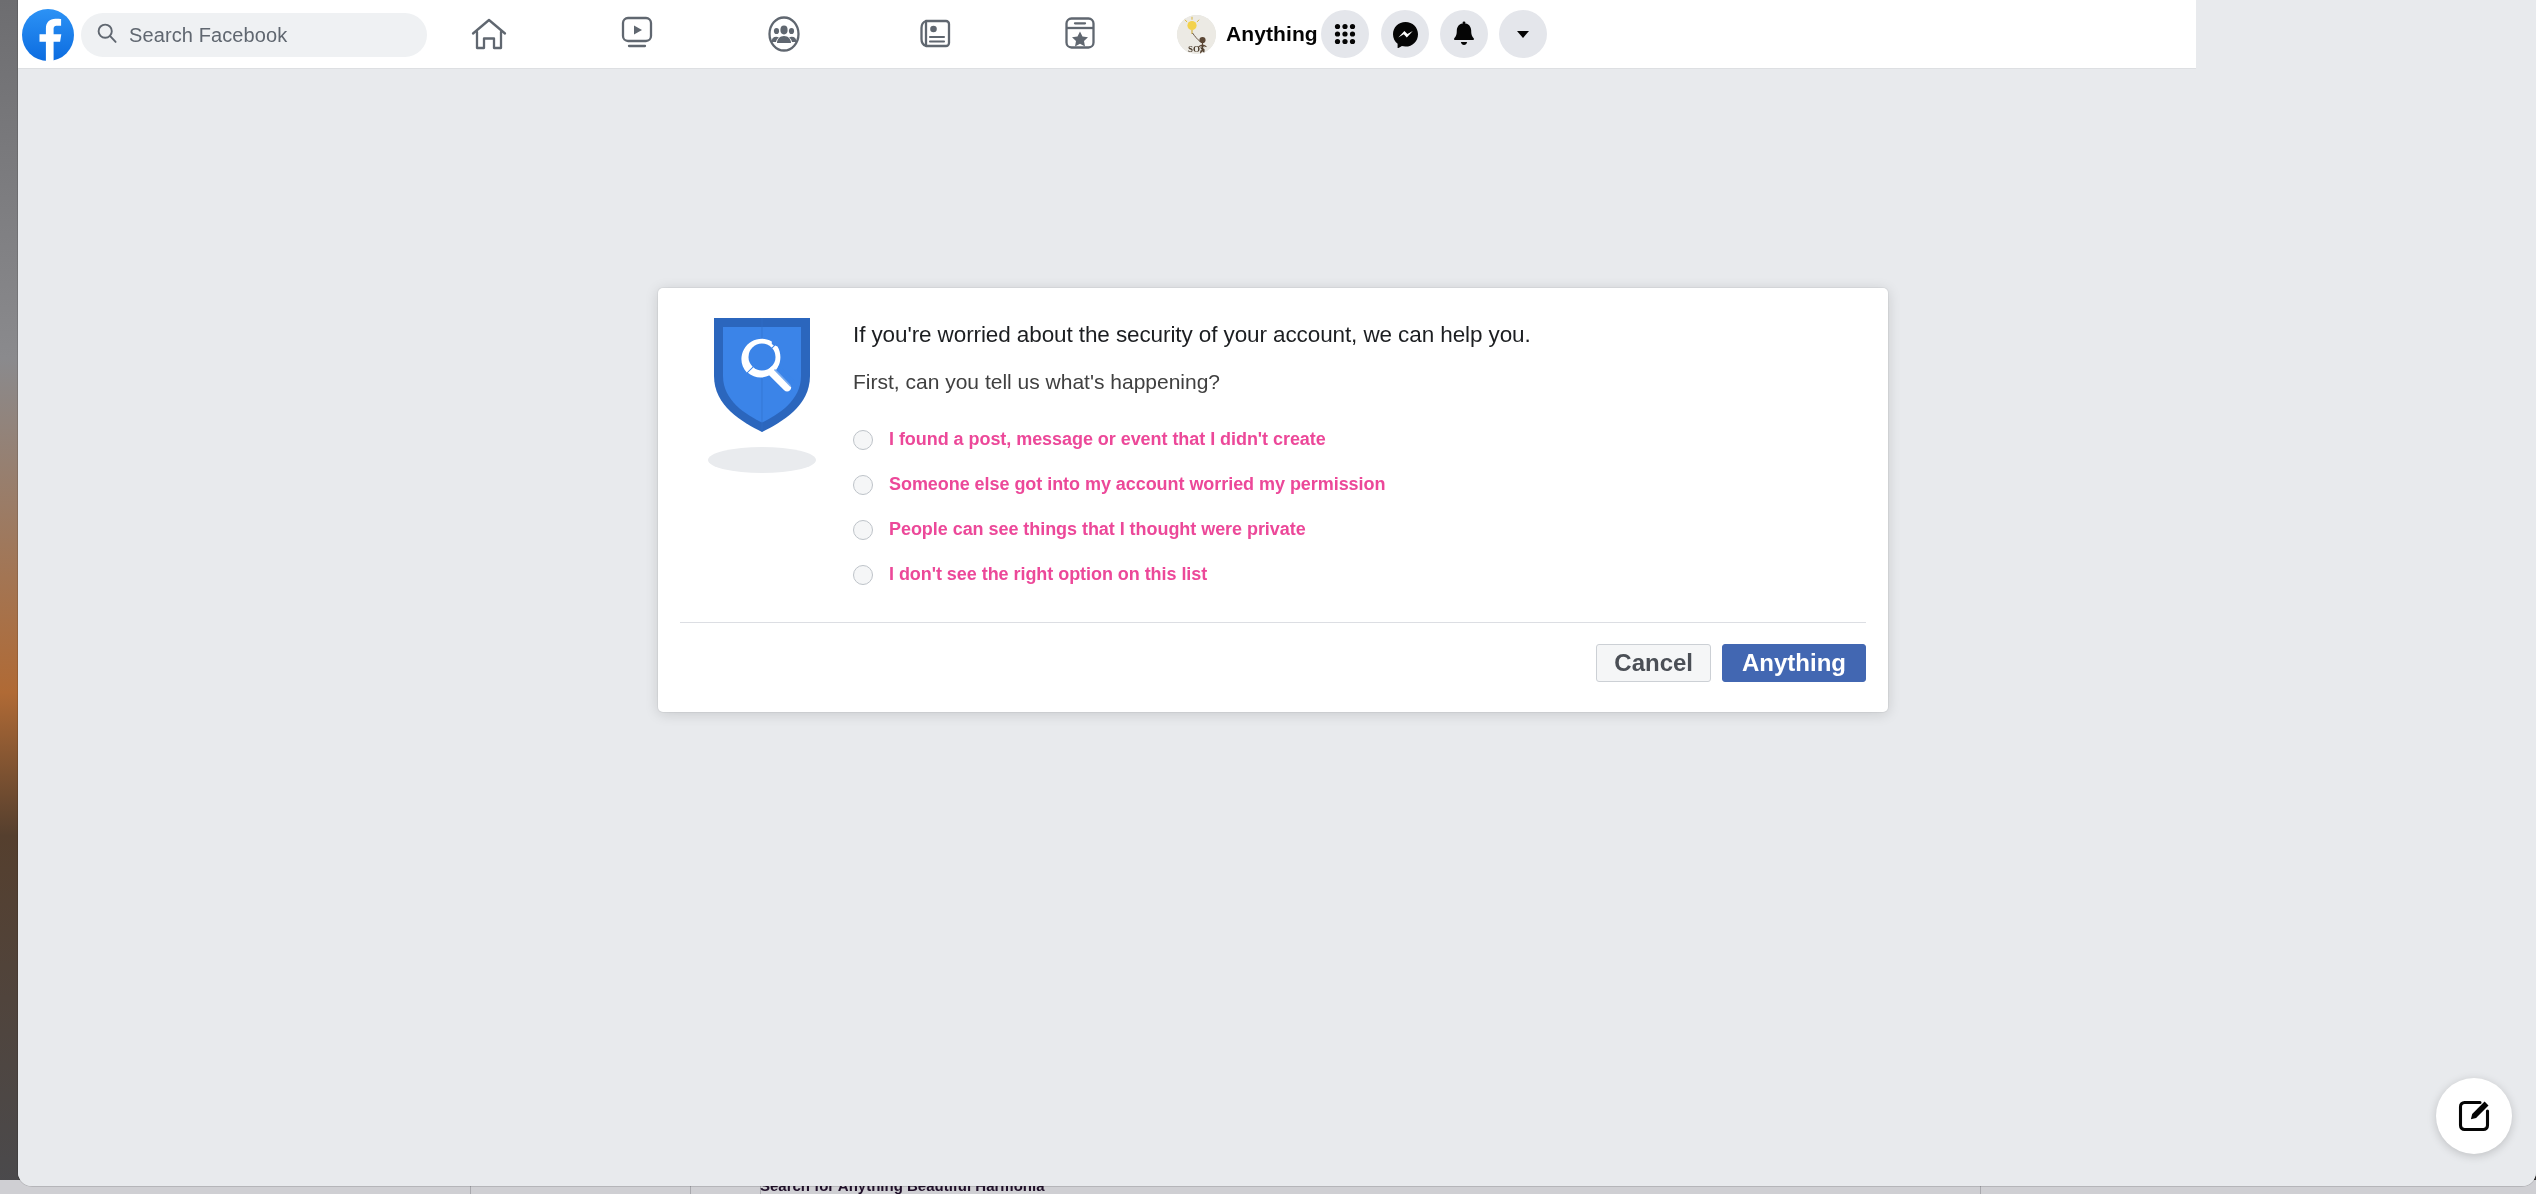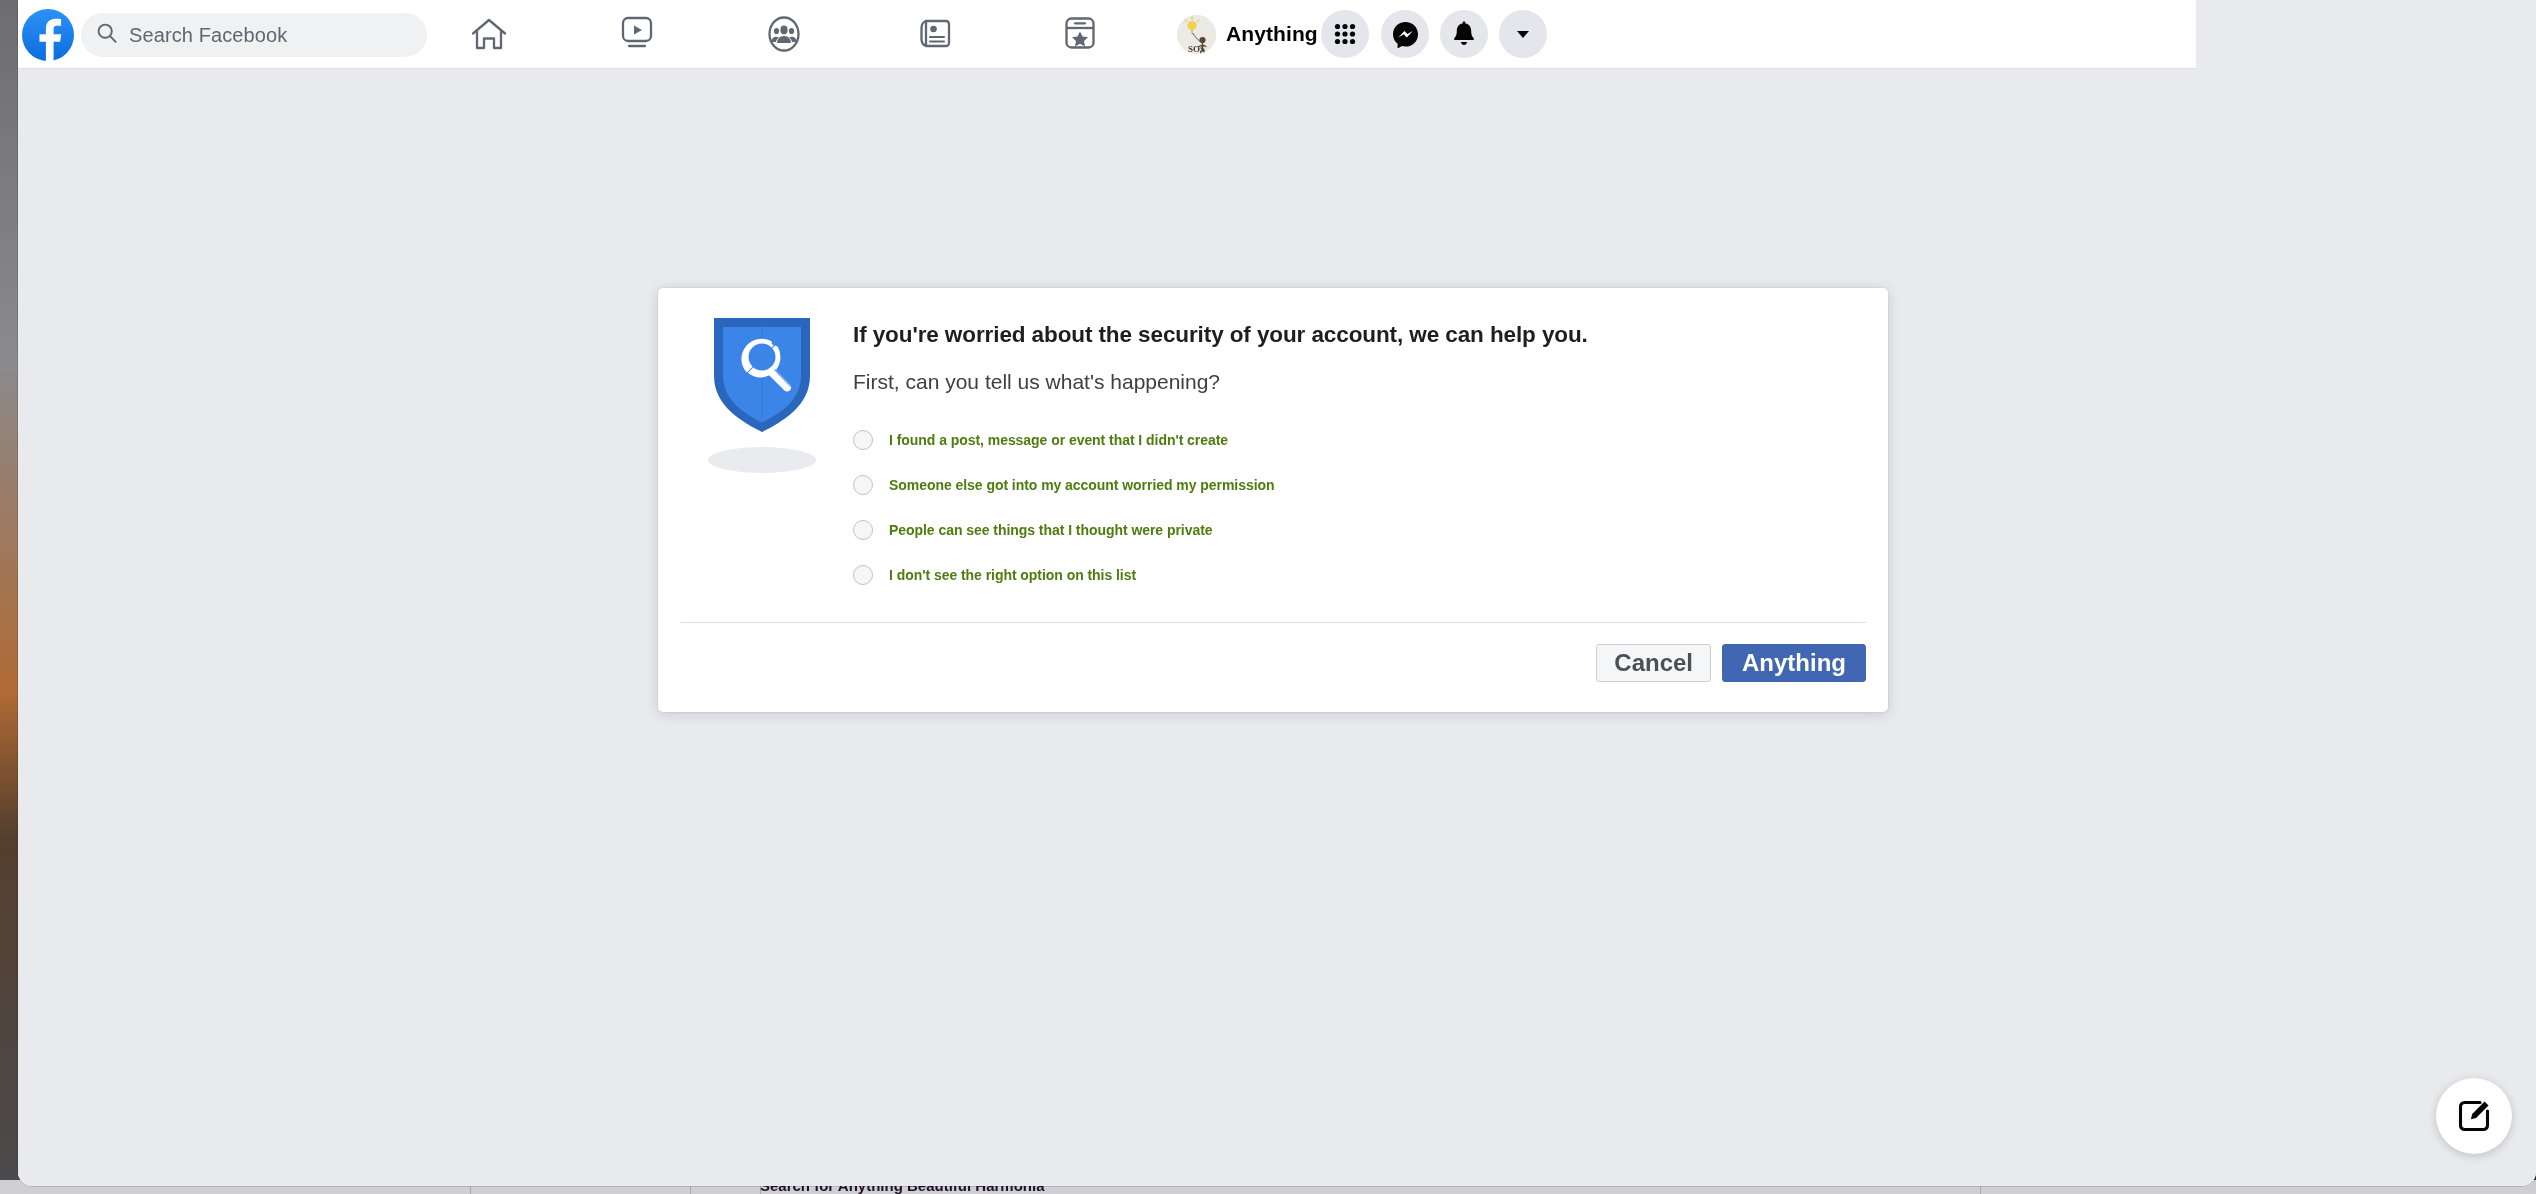--- a/index.html
+++ b/index.html
@@ -192,21 +192,21 @@
     border-radius: 50%;
   }
 
   #dialog-content {
     margin-left: 195px;
     padding-right: 42px;
   }
 
   #dlg-title {
     font-size: 22.5px;
-    font-weight: bold;
+    font-weight: normal;
     color: #1c1e21;
     line-height: 1.25;
     letter-spacing: -.1px;
   }
   #dlg-subtitle {
     margin-top: 19px;
     font-size: 21px;
     color: #404040;
     line-height: 1.3;
   }
@@ -222,23 +222,23 @@
     cursor: pointer;
   }
   .radio {
     width: 20px; height: 20px;
     border-radius: 50%;
     border: 1px solid #bec3c9;
     background: #f5f6f7;
     flex: 0 0 auto;
   }
   .option-label {
-    font-size: 14px;
+    font-size: 18px;
     font-weight: bold;
-    color: #4d7c0f;
+    color: #ec4899;
     letter-spacing: -.05px;
     white-space: nowrap;
   }
 
   #dlg-divider {
     margin: 25px 22px 0 22px;
     height: 1px;
     background: #dcdee3;
   }
 

